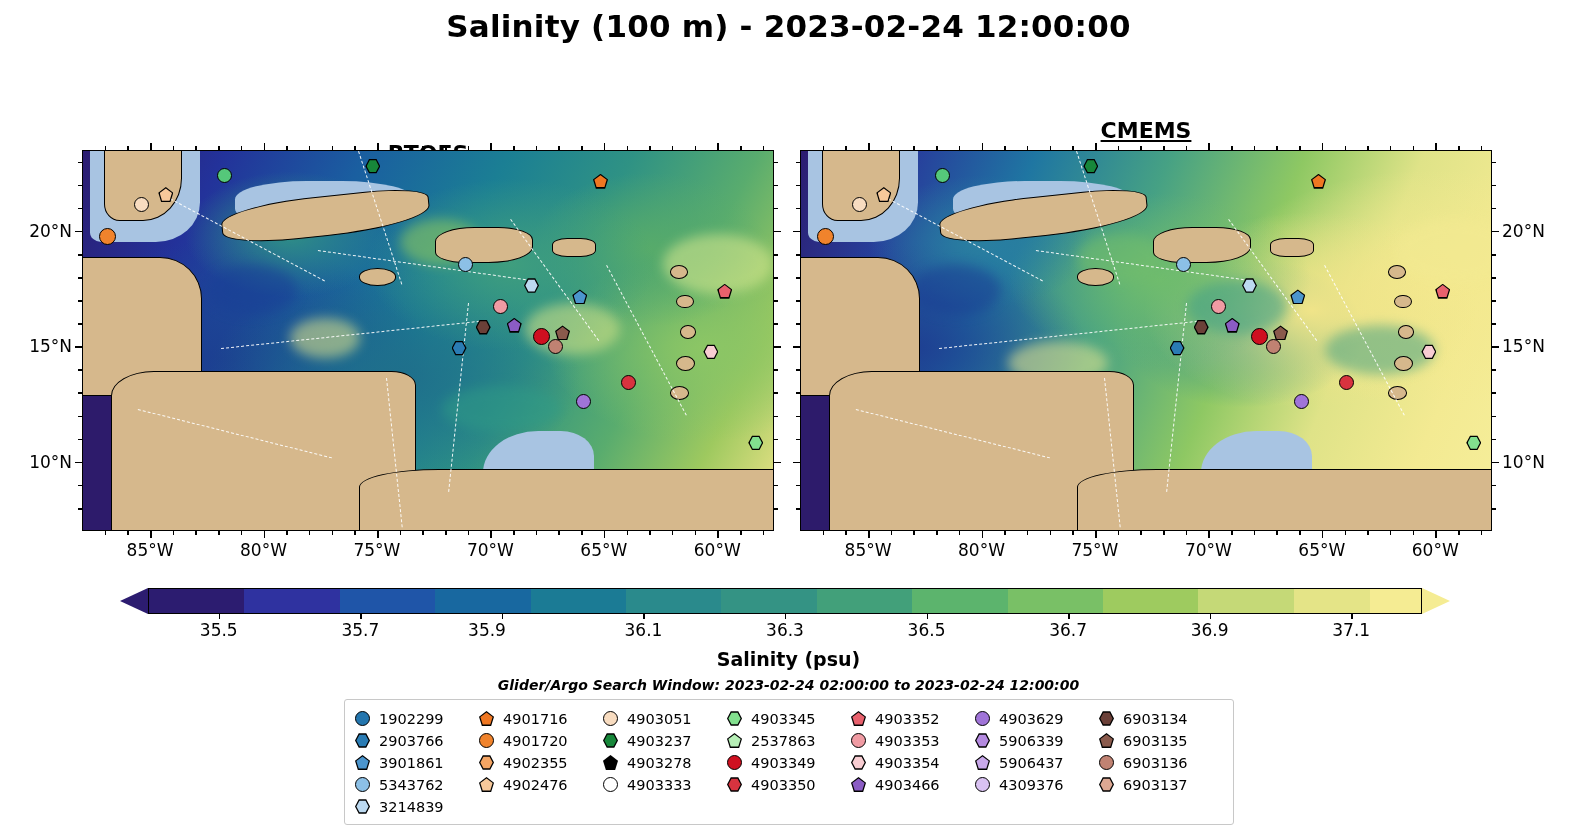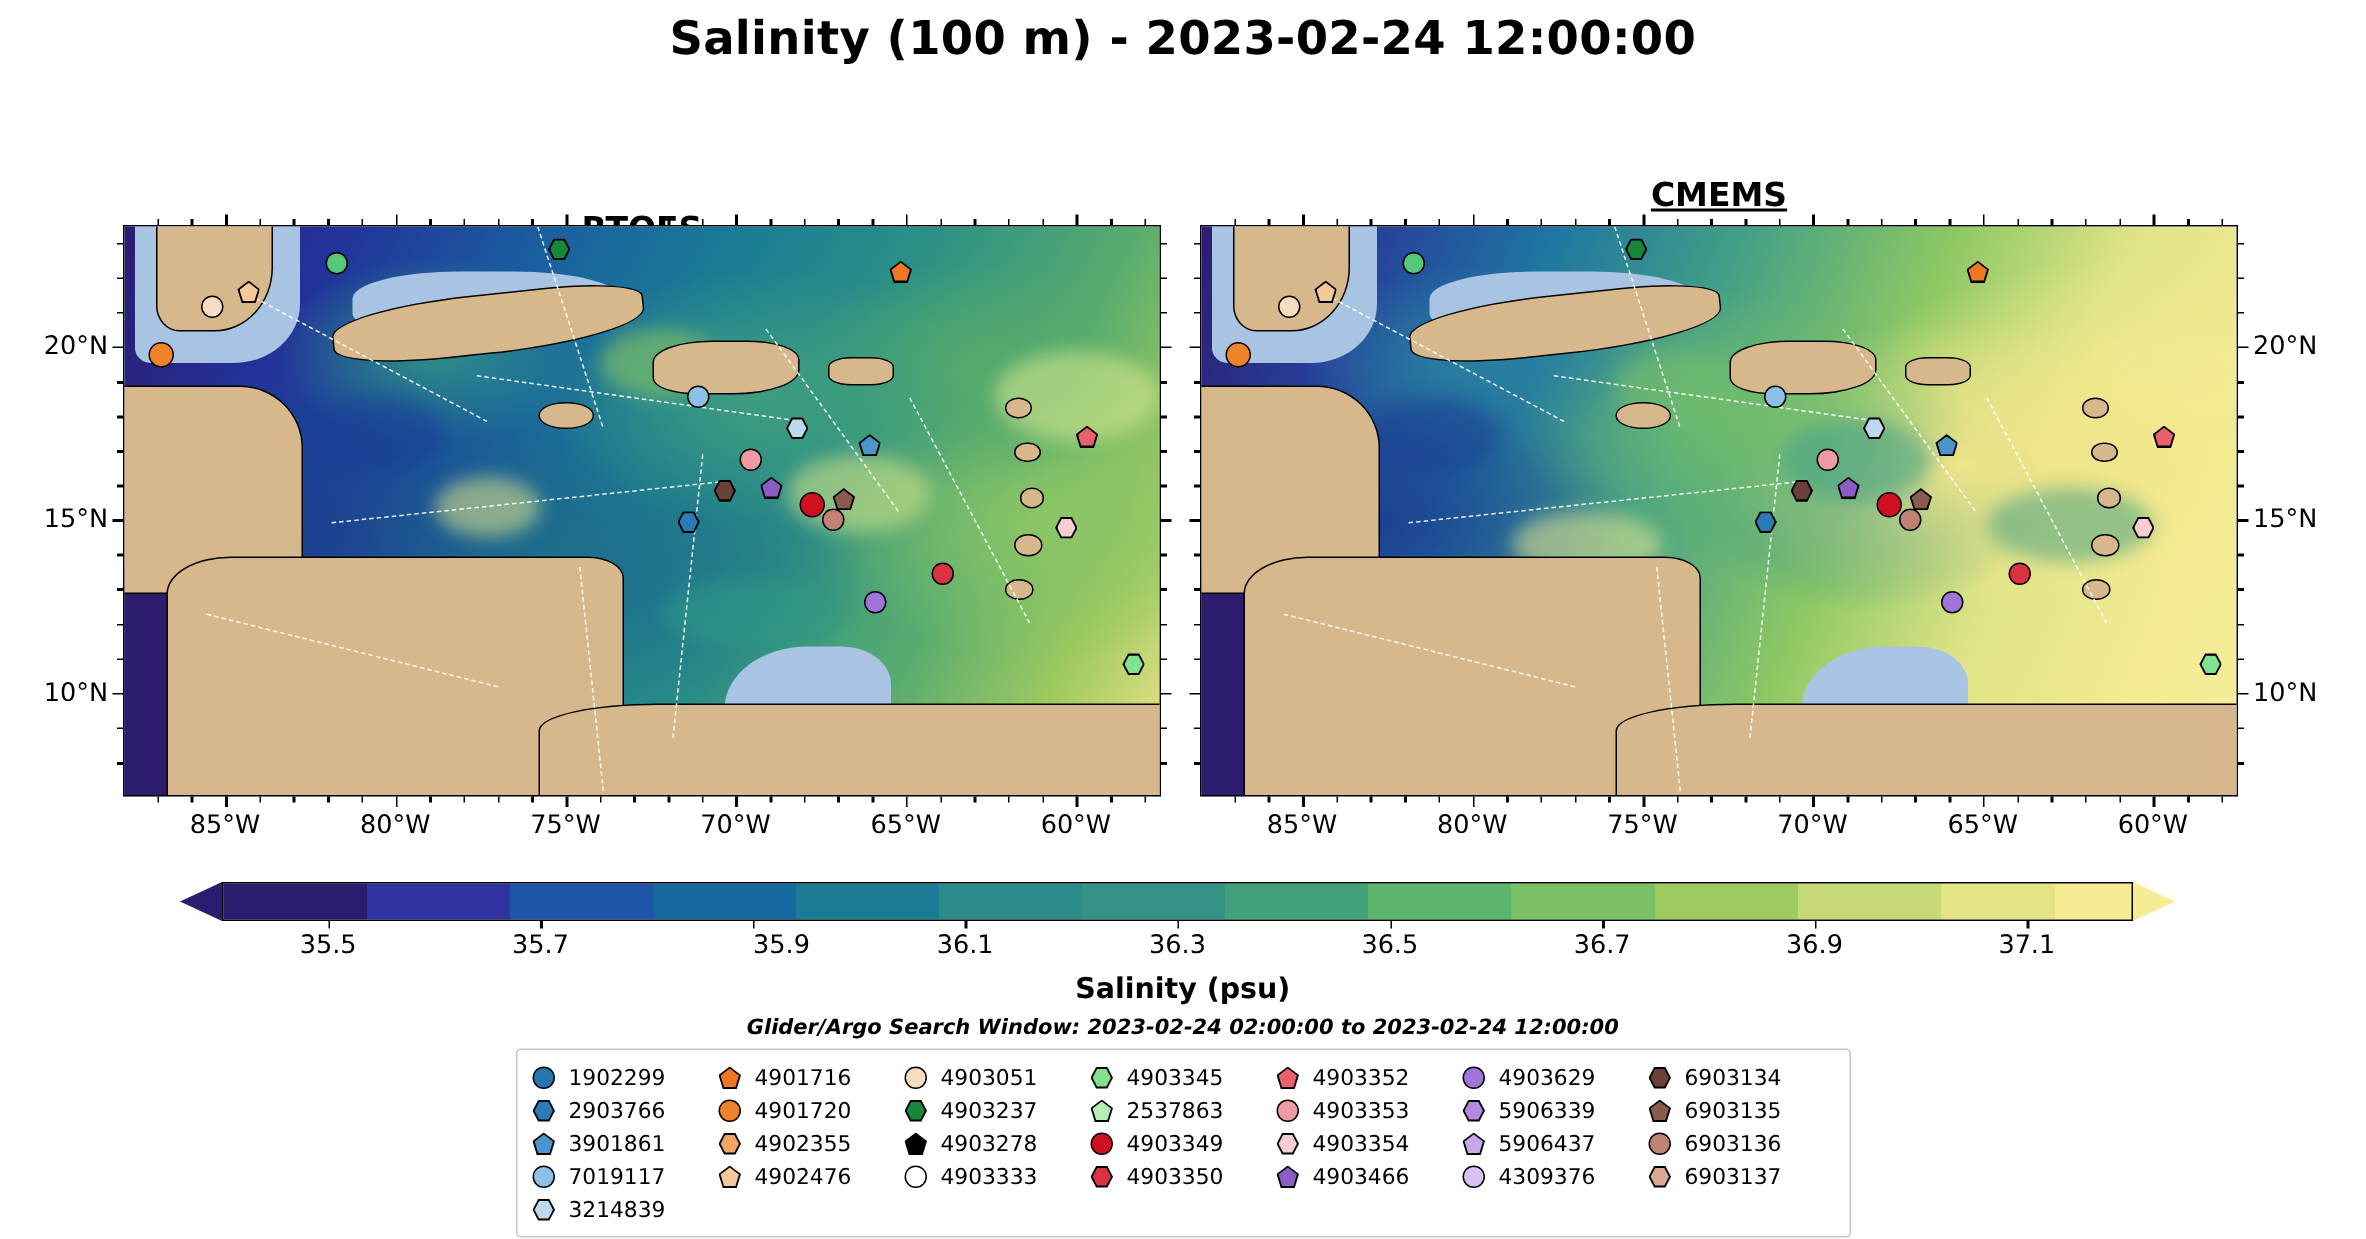--- a/index.html
+++ b/index.html
@@ -533,21 +533,21 @@
 
 <div id="cbar-wrap">
   <div class="cb-cap" id="cb-cap-lo"></div>
   <div id="cbar-body"></div>
   <div class="cb-cap" id="cb-cap-hi"></div>
 <div class="cb-tick" style="left: 98.7778px;"></div>
     <div class="cb-lab" style="left: 63.7778px;">35.5</div>
     <div class="cb-tick" style="left: 240.333px;"></div>
     <div class="cb-lab" style="left: 205.333px;">35.7</div>
     <div class="cb-tick" style="left: 381.889px;"></div>
-    <div class="cb-lab" style="left: 366px;">35.9</div>
+    <div class="cb-lab" style="left: 332px;">35.9</div>
     <div class="cb-tick" style="left: 523.444px;"></div>
     <div class="cb-lab" style="left: 488.444px;">36.1</div>
     <div class="cb-tick" style="left: 665px;"></div>
     <div class="cb-lab" style="left: 630px;">36.3</div>
     <div class="cb-tick" style="left: 806.556px;"></div>
     <div class="cb-lab" style="left: 771.556px;">36.5</div>
     <div class="cb-tick" style="left: 948.111px;"></div>
     <div class="cb-lab" style="left: 913.111px;">36.7</div>
     <div class="cb-tick" style="left: 1089.67px;"></div>
     <div class="cb-lab" style="left: 1054.67px;">36.9</div>
@@ -681,21 +681,21 @@
           <span style="position: absolute; inset: 1.4px; background: rgb(200, 168, 234); clip-path: polygon(50% 0%, 100% 38%, 81% 100%, 19% 100%, 0% 38%);"></span>
         </span>
         <span class="lg-label">5906437</span>
       </div>
       <div class="lg-item">
         <span style="display: inline-block; width: 15px; height: 15px; position: relative; background: rgb(192, 130, 114); border-radius: 50%; border: 1.3px solid rgb(0, 0, 0); box-sizing: border-box;"></span>
         <span class="lg-label">6903136</span>
       </div>
       <div class="lg-item">
         <span style="display: inline-block; width: 15px; height: 15px; position: relative; background: rgb(140, 192, 230); border-radius: 50%; border: 1.3px solid rgb(0, 0, 0); box-sizing: border-box;"></span>
-        <span class="lg-label">7019117</span>
+        <span class="lg-label">5343762</span>
       </div>
       <div class="lg-item">
         <span style="display: inline-block; width: 15px; height: 15px; position: relative;">
           <span style="position: absolute; inset: 0px; background: rgb(0, 0, 0); clip-path: polygon(50% 0%, 100% 38%, 81% 100%, 19% 100%, 0% 38%);"></span>
           <span style="position: absolute; inset: 1.4px; background: rgb(247, 200, 154); clip-path: polygon(50% 0%, 100% 38%, 81% 100%, 19% 100%, 0% 38%);"></span>
         </span>
         <span class="lg-label">4902476</span>
       </div>
       <div class="lg-item">
         <span style="display: inline-block; width: 15px; height: 15px; position: relative; border-radius: 50%; border: 1.3px solid rgb(0, 0, 0); box-sizing: border-box;"></span>

